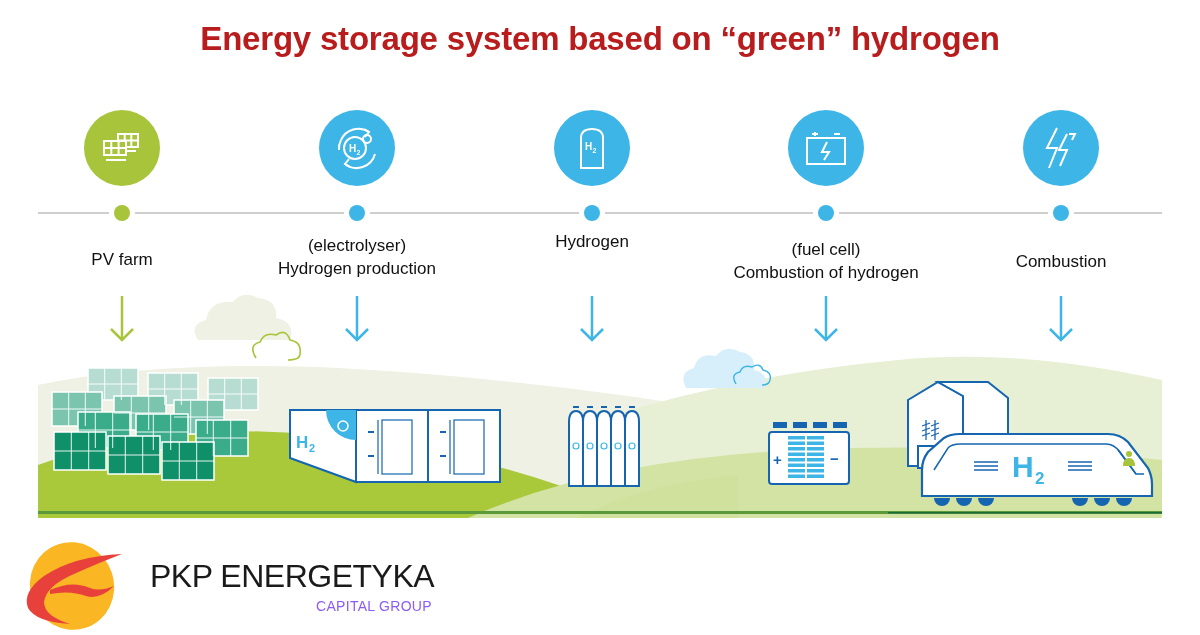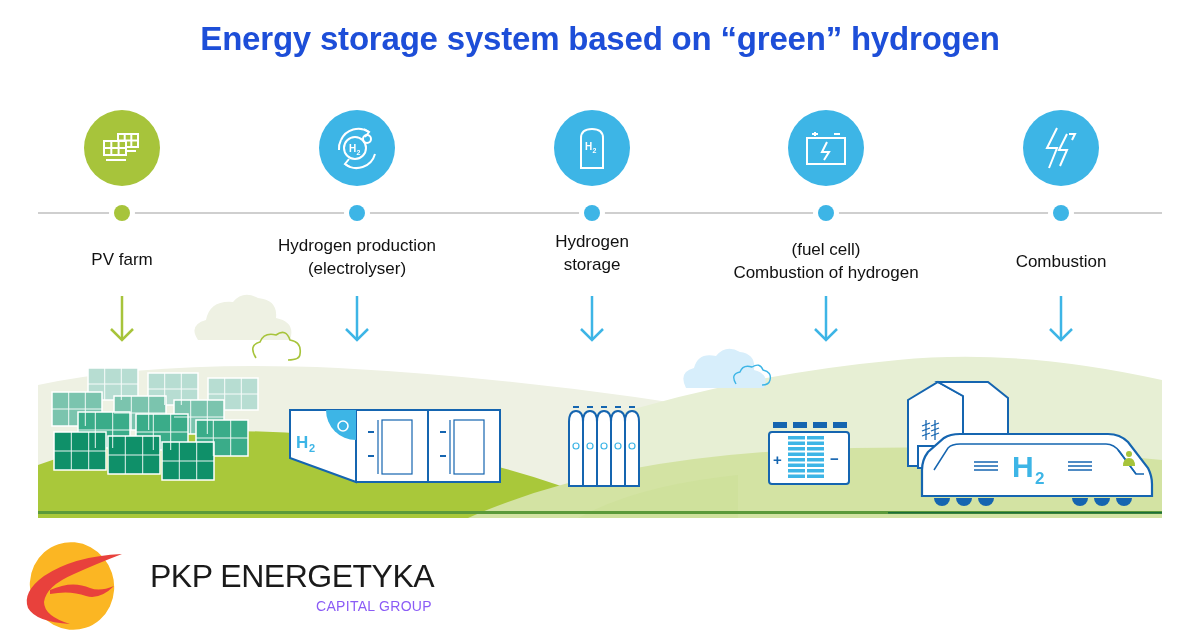--- a/index.html
+++ b/index.html
@@ -1,20 +1,20 @@
 <!DOCTYPE html>
 <html><head>
 <meta charset="utf-8">
 <style>
   * { box-sizing: border-box; margin: 0; padding: 0; }
   html, body { width: 1200px; height: 635px; background: #ffffff; overflow: hidden; }
   body { position: relative; font-family: "Liberation Sans", sans-serif; color: #111; }
   .title {
     position: absolute; left: 0; top: 20px; width: 1200px; text-align: center;
-    font-family: "Liberation Sans", sans-serif; font-weight: bold; font-size: 33px; color: #1d4ed8;
+    font-family: "Liberation Sans", sans-serif; font-weight: bold; font-size: 33px; color: #b91c1c;
     letter-spacing: -0.2px;
   }
   .timeline-line {
     position: absolute; left: 38px; top: 212px; width: 1124px; height: 2px; background: #cfcfcf;
   }
   .step { position: absolute; top: 0; width: 0; }
   .step .circle {
     position: absolute; left: -38px; top: 110px; width: 76px; height: 76px; border-radius: 50%;
     display: flex; align-items: center; justify-content: center;
   }
@@ -79,41 +79,40 @@
       <polyline points="17,43 12,40 16,35"></polyline>
       <path d="M6 26 A18 18 0 0 1 8 16"></path>
       <circle cx="22" cy="24" r="11"></circle>
       <circle cx="34" cy="15" r="4"></circle>
       <text x="16" y="28" fill="#fff" stroke="none" font-family="Liberation Sans, sans-serif" font-size="10" font-weight="bold">H</text>
       <text x="23.5" y="31" fill="#fff" stroke="none" font-family="Liberation Sans, sans-serif" font-size="7" font-weight="bold">2</text>
     </svg>
   </div>
   <div class="dot" style="background:#3db5e6;"></div>
   <div class="label" style="top:234px;">
+    <div>(electrolyser)</div>
     <div>Hydrogen production</div>
-    <div>(electrolyser)</div>
   </div>
   <svg class="arrow" viewBox="0 0 26 48" fill="none" stroke="#3db5e6" stroke-width="2.5">
     <line x1="13" y1="0" x2="13" y2="44"></line>
       <polyline points="2,33 13,44 24,33"></polyline>
   </svg>
 </div>
 
 <div class="step" style="left:592px;">
   <div class="circle" style="background:#3db5e6;">
     <svg width="30" height="44" viewBox="0 0 30 44" fill="none" stroke="#fff" stroke-width="2">
       <path d="M4 42 V12 Q4 3 15 3 Q26 3 26 12 V42 Z"></path>
       <text x="8" y="24" fill="#fff" stroke="none" font-family="Liberation Sans, sans-serif" font-size="10" font-weight="bold">H</text>
       <text x="15.5" y="27" fill="#fff" stroke="none" font-family="Liberation Sans, sans-serif" font-size="7" font-weight="bold">2</text>
     </svg>
   </div>
   <div class="dot" style="background:#3db5e6;"></div>
   <div class="label" style="top:230px;">
     <div>Hydrogen</div>
-    <div>storage</div>
   </div>
   <svg class="arrow" viewBox="0 0 26 48" fill="none" stroke="#3db5e6" stroke-width="2.5">
     <line x1="13" y1="0" x2="13" y2="44"></line>
       <polyline points="2,33 13,44 24,33"></polyline>
   </svg>
 </div>
 
 <div class="step" style="left:826px;">
   <div class="circle" style="background:#3db5e6;">
     <svg width="44" height="36" viewBox="0 0 44 36" fill="none" stroke="#fff" stroke-width="2">

